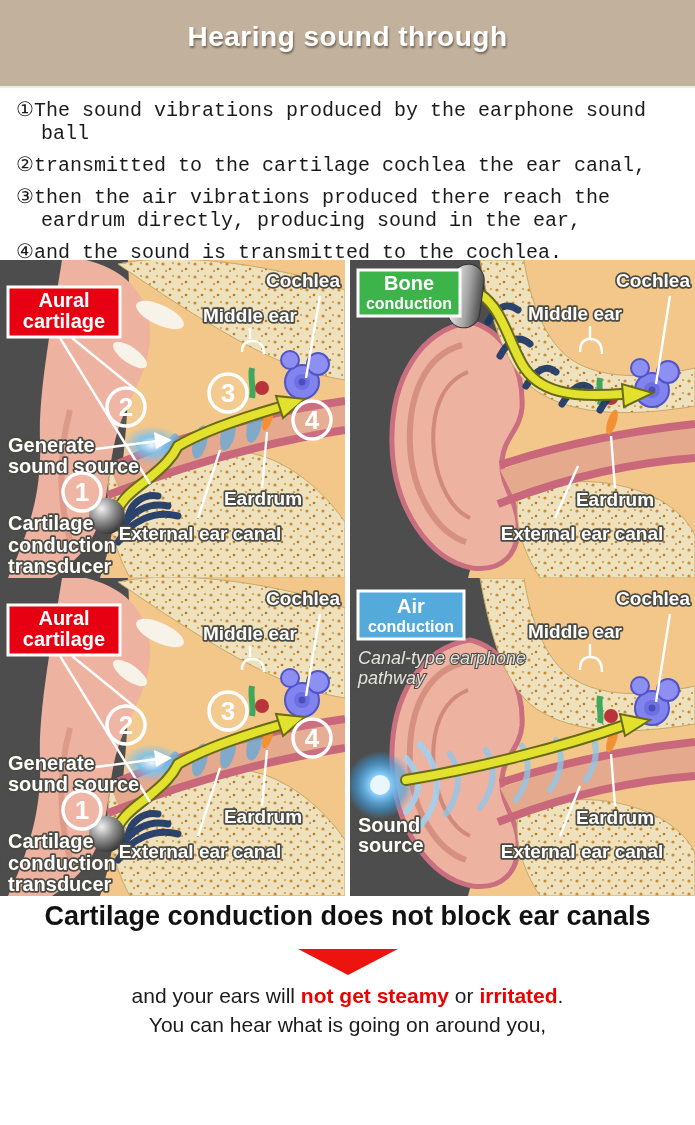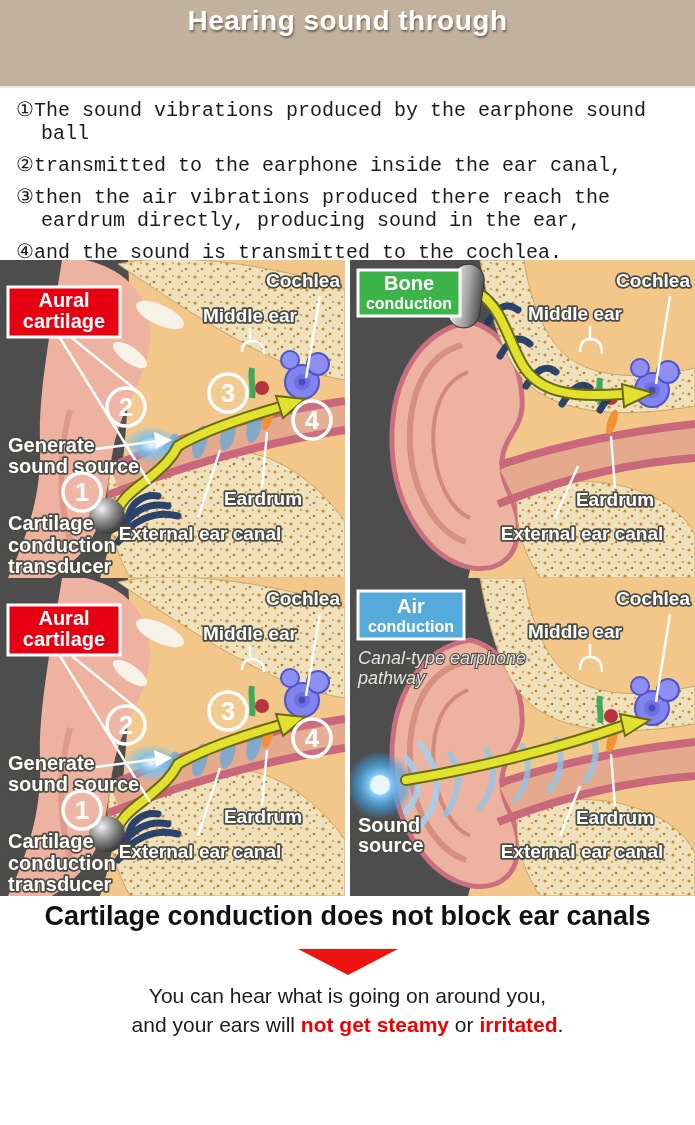--- a/index.html
+++ b/index.html
@@ -1,20 +1,20 @@
 <!DOCTYPE html>
 <html><head>
 <meta charset="utf-8">
 <style>
   html,body { margin:0; padding:0; }
   body { font-family:"Liberation Sans", sans-serif; background:#ffffff; }
   .page { width:695px; height:1125px; background:#ffffff; overflow:hidden; position:relative; }
 
   
-  .header { height:88px; background:#c2b19d; text-align:center; box-sizing:border-box; padding-top:5px; border-bottom:2px solid #efe9df; }
+  .header { height:88px; background:#c2b19d; text-align:center; box-sizing:border-box; padding-top:21px; border-bottom:2px solid #efe9df; }
   .header .line1 { font-size:28px; font-weight:bold; color:#ffffff; line-height:32px; letter-spacing:.5px;
                    text-shadow:1px 2px 2px rgba(90,78,64,.75); }
   .header .line2 { font-size:37px; font-weight:bold; color:#ff0000; line-height:42px; letter-spacing:.5px;
                    text-shadow:-2px -2px 0 #fff,2px -2px 0 #fff,-2px 2px 0 #fff,2px 2px 0 #fff,0 -2px 0 #fff,0 2px 0 #fff,-2px 0 0 #fff,2px 0 0 #fff,0 4px 3px rgba(110,95,75,.55); }
 
   
   .steps { height:172px; box-sizing:border-box; padding:11px 16px 0 16px; color:#1b1b1b;font-family:Liberation Mono, monospace; }
   .step { font-size:20px; line-height:23px; margin-bottom:9px; padding-left:25px; text-indent:-25px; }
   .step .num { font-weight:normal; }
 
@@ -90,21 +90,21 @@
 </svg>
 
 <div class="page">
 
   <div class="header">
     <div class="line1">Hearing sound through</div>
   </div>
 
   <div class="steps">
     <div class="step"><span class="num">①</span><span>The sound vibrations produced by the earphone sound ball</span></div>
-    <div class="step"><span class="num">②</span><span>transmitted to the earphone inside the ear canal,</span></div>
+    <div class="step"><span class="num">②</span><span>transmitted to the cartilage cochlea the ear canal,</span></div>
     <div class="step"><span class="num">③</span><span>then the air vibrations produced there reach the eardrum directly, producing sound in the ear,</span></div>
     <div class="step"><span class="num">④</span><span>and the sound is transmitted to the cochlea.</span></div>
   </div>
 
   <div class="diagram-row">
 
     <svg class="panel" viewBox="0 0 345 318">
       <rect width="345" height="318" fill="#4d4d4d"></rect>
       <path d="M128,0 L345,0 L345,318 L100,318 C120,260 135,140 128,0 Z" fill="#f3c78a"></path>
       <path d="M86,0 C120,8 148,30 150,70 C152,108 128,138 118,170 C108,200 110,240 96,270 C88,288 72,305 52,318 L8,318 C30,270 42,230 40,180 C38,128 56,40 62,0 Z" fill="#eeb2a0"></path>
@@ -364,17 +364,17 @@
       <text class="t-lbl" x="340" y="27" text-anchor="end">Cochlea</text>
       <text class="t-lbl" x="225" y="60" text-anchor="middle">Middle ear</text>
       <text class="t-lbl" x="265" y="246" text-anchor="middle">Eardrum</text>
       <text class="t-lbl" x="232" y="280" text-anchor="middle">External ear canal</text>
     </svg>
   </div>
 
   <div class="bottom-section">
     <p class="headline">Cartilage conduction does not block ear canals</p>
     <div class="red-arrow" style="margin-bottom:6px;"></div>
+    <p class="bottom-line"><span>and your ears will </span><b>not get steamy</b><span> or </span><b>irritated</b><span>.</span></p>
     <p class="bottom-line">You can hear what is going on around you,</p>
-    <p class="bottom-line"><span>and your ears will </span><b>not get steamy</b><span> or </span><b>irritated</b><span>.</span></p>
   </div>
 
 </div>
 
 </body></html>

